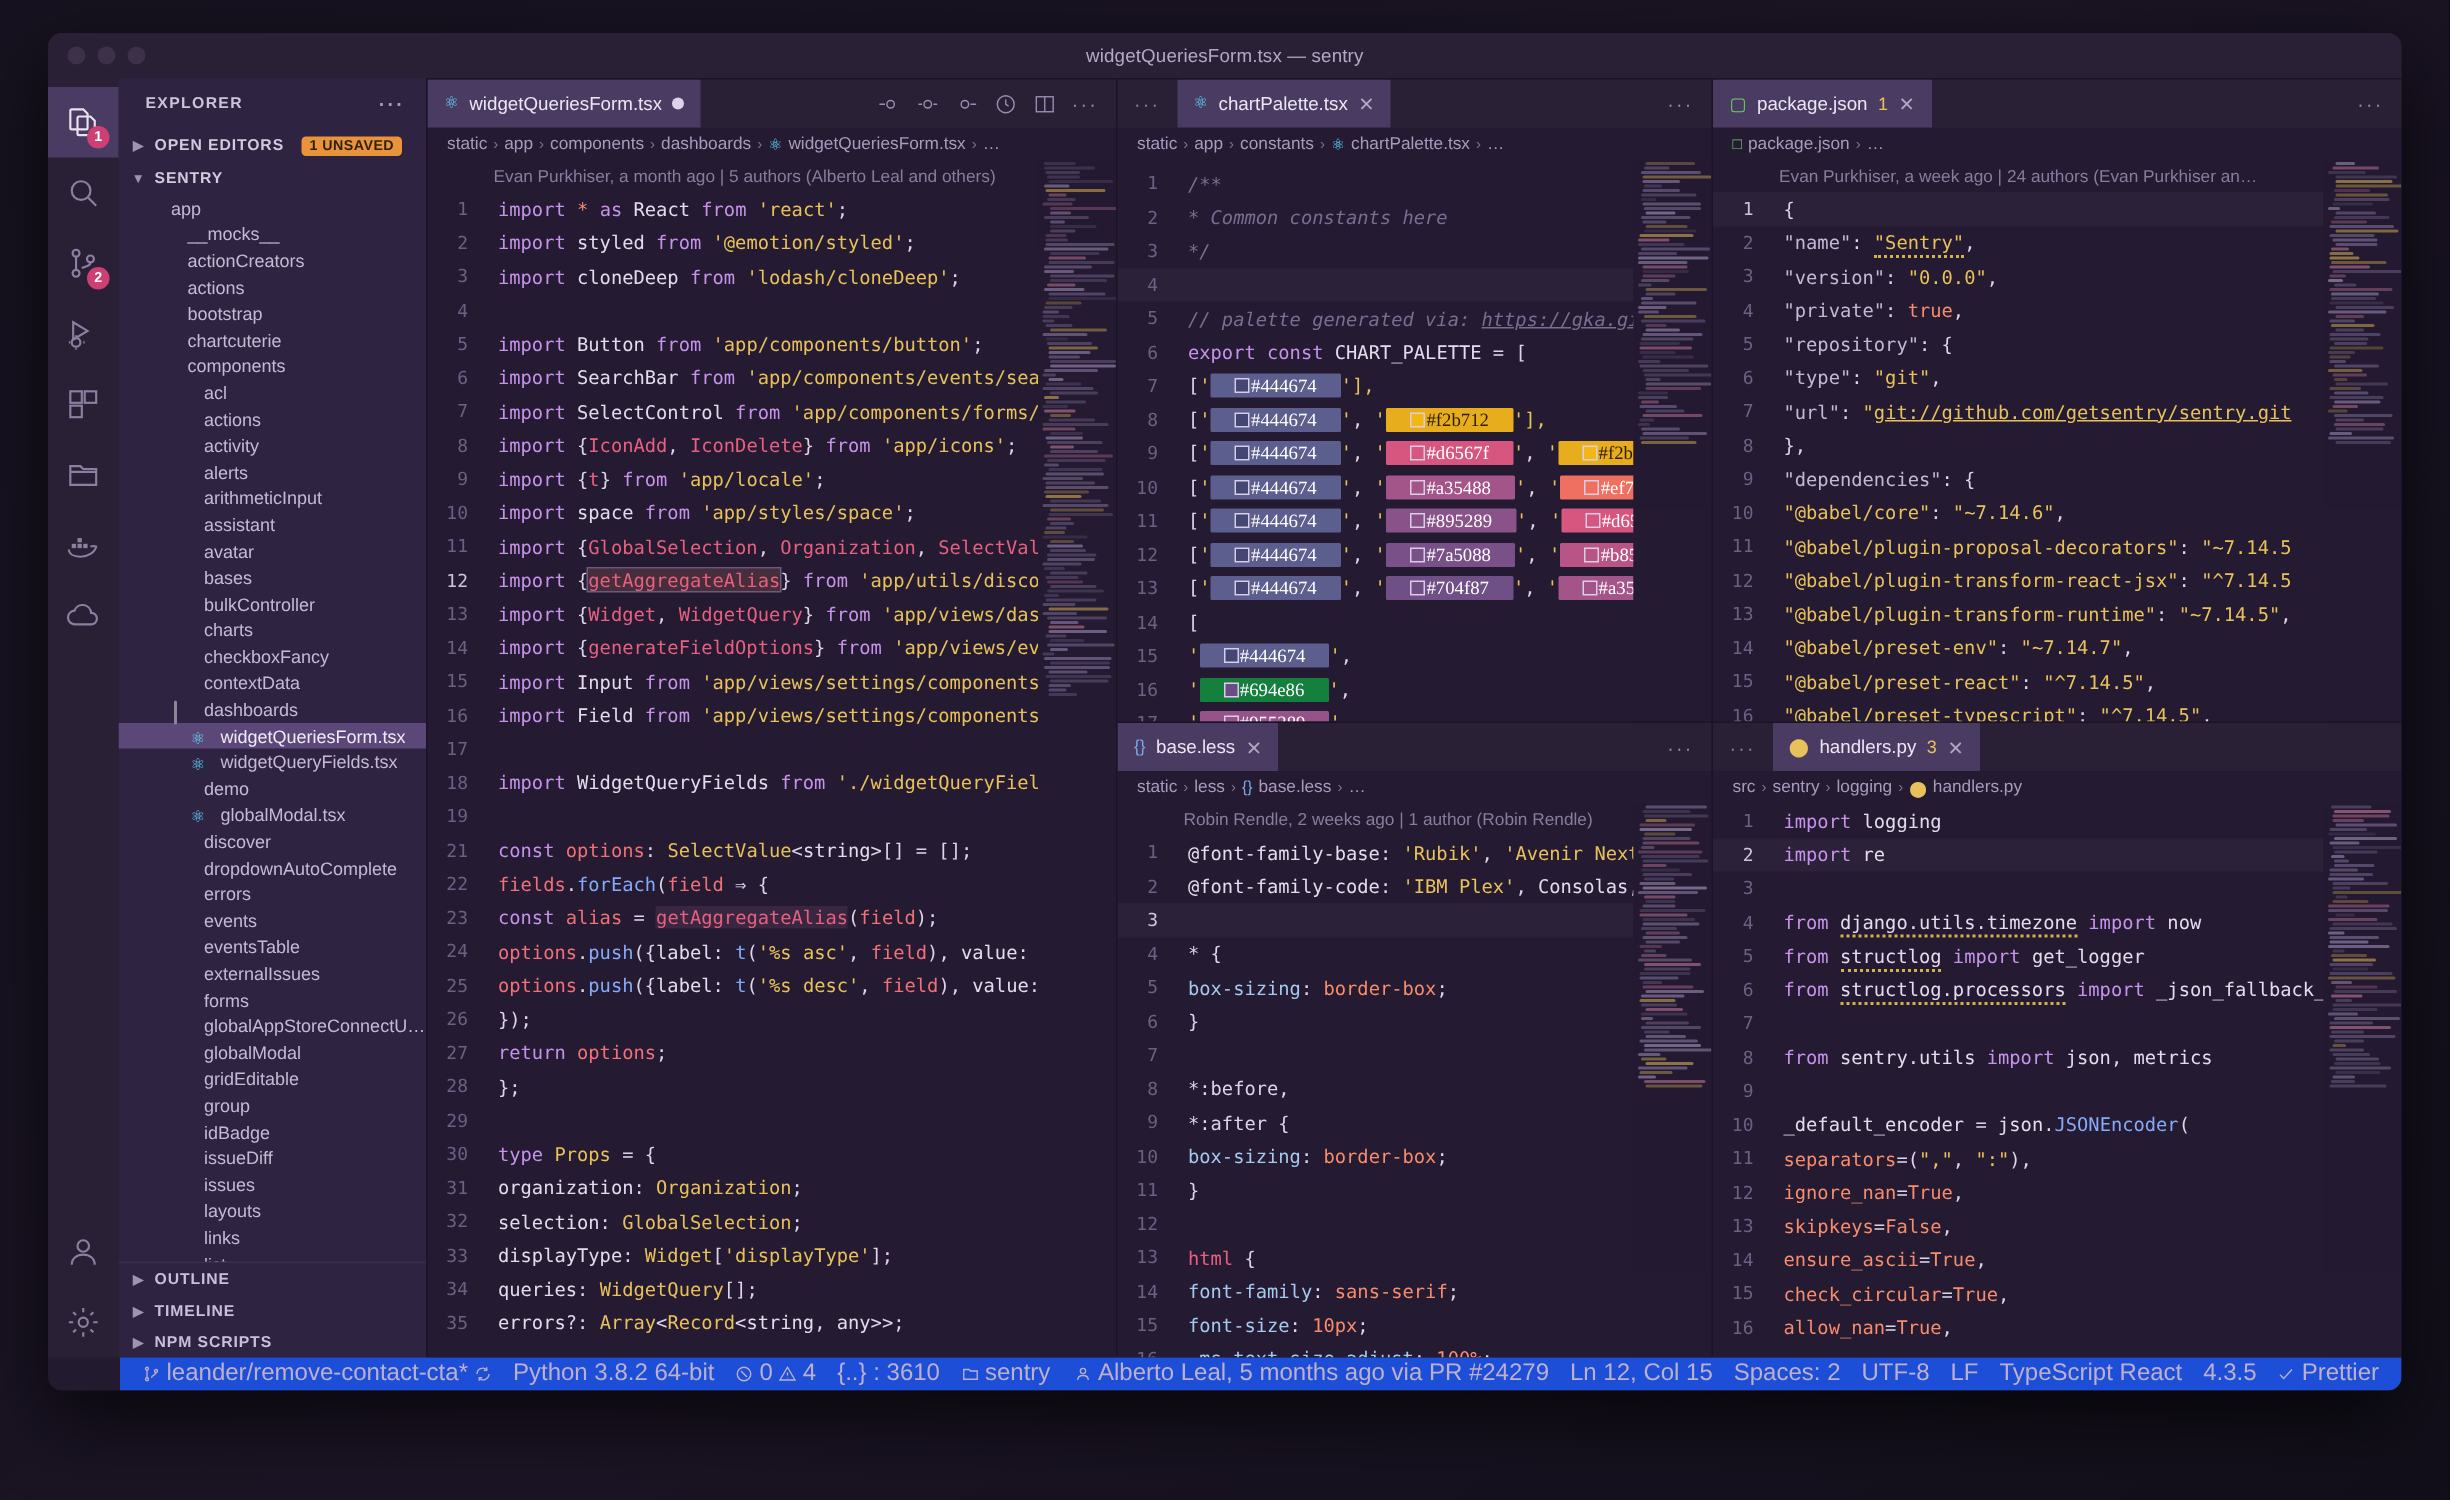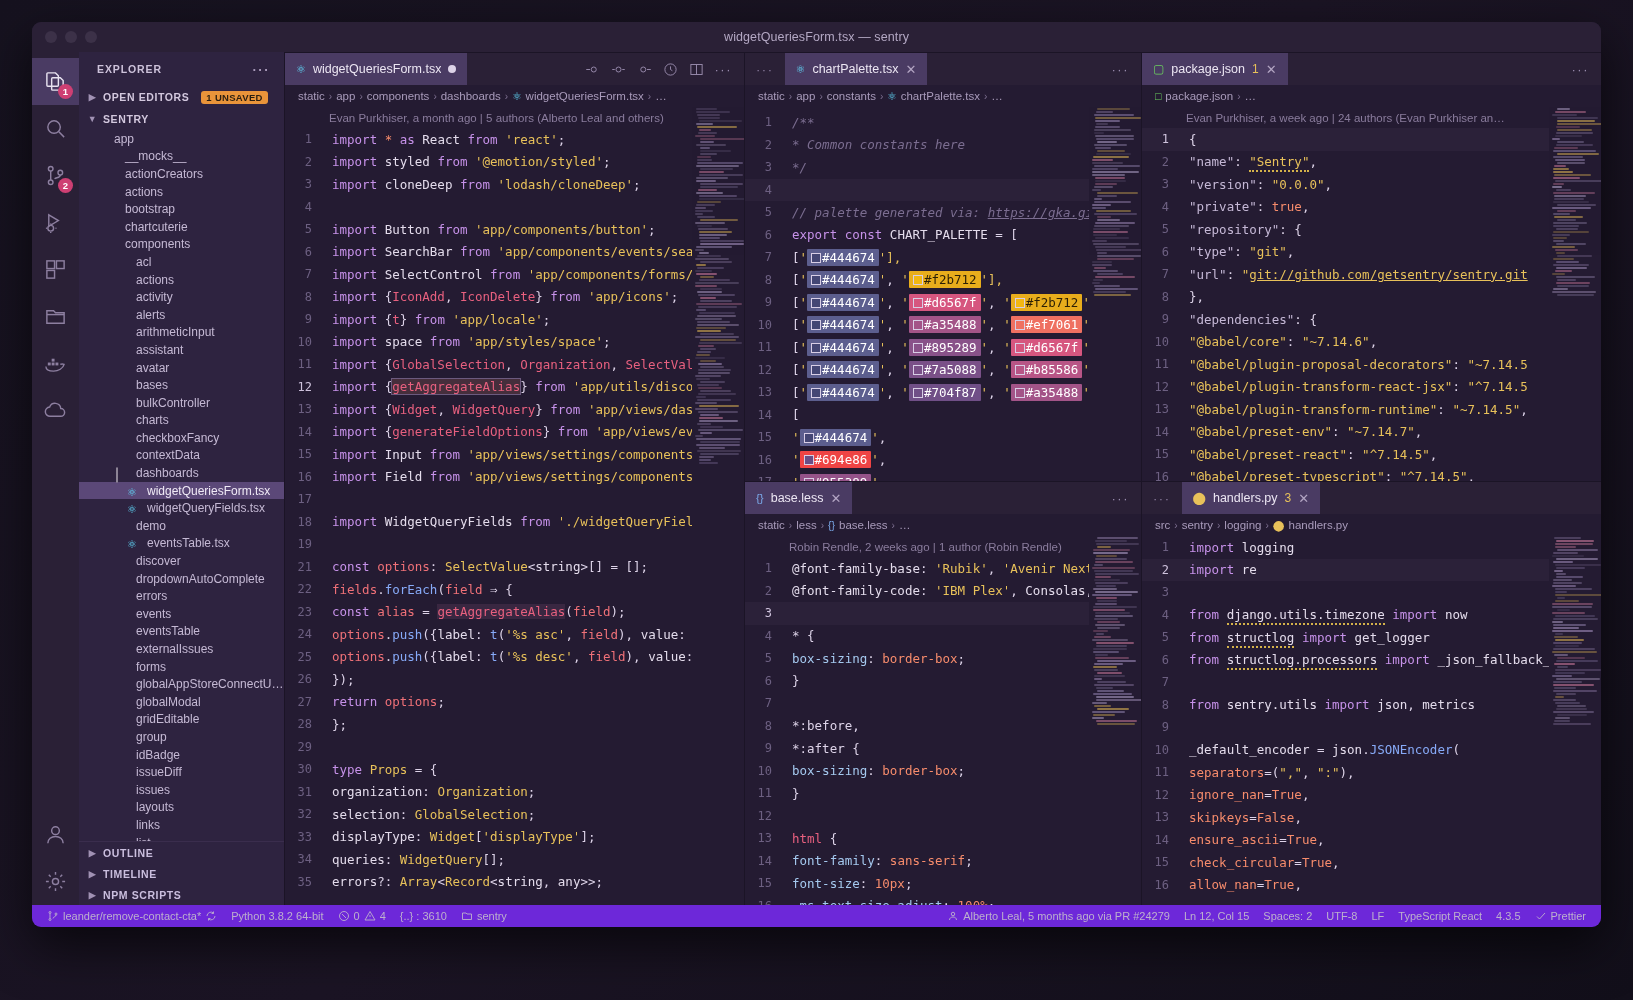--- a/index.html
+++ b/index.html
@@ -212,29 +212,30 @@
   .plain   { color: #e4dcec; }
   .prop    { color: #c5b8d6; }
   .selhl   { background: #7a4a4a66; outline: 1px solid #6c5a7e; }
   .selhl2  { background: #5a3a5866; }
   .squig   { border-bottom: 2px dotted #d4b24a; padding-bottom: 1px; }
   .sw {
     display: inline-block; width: 10px; height: 10px;
     border: 1px solid #d8cee6; vertical-align: -1px;
     margin-right: 1px;
   }
-  .chip { padding: 1px 4px; border-radius: 1px; }
+  .chip { padding: 1px 16px; border-radius: 1px; font-family: Liberation Serif, serif; }
   .curline { background: #2b2139; }
   
   .statusbar {
     height: 22px; flex: 0 0 22px;
-    background: #6d28d9;
+    background: #1d4ed8;
     display: flex; align-items: center;
-    font-size: 11px; color: #bdb0cd;
+    font-size: 16px; color: #bdb0cd;
     padding: 0 8px;
+    margin-left: 48px;
   }
   .st { display: flex; align-items: center; gap: 4px; padding: 0 7px; white-space: nowrap; }
   .st svg { width: 12px; height: 12px; }
   .st-right { margin-left: auto; display: flex; align-items: center; }
 </style>
 </head>
 <body>
 
 <div class="desktop">
 <div class="window">
@@ -424,21 +425,21 @@
             <div class="row" style="padding-left: 48px;">
               <span class="ico"><span class="react-ico">⚛</span></span>
               <span>widgetQueryFields.tsx</span>
             </div>
             <div class="row" style="padding-left: 37px;">
               <span class="ico"><span class="folder green2"></span></span>
               <span>demo</span>
             </div>
             <div class="row" style="padding-left: 48px;">
               <span class="ico"><span class="react-ico">⚛</span></span>
-              <span>eventsTable.tsx</span>
+              <span>globalModal.tsx</span>
             </div>
             <div class="row" style="padding-left: 37px;">
               <span class="ico"><span class="folder"></span></span>
               <span>discover</span>
             </div>
             <div class="row" style="padding-left: 37px;">
               <span class="ico"><span class="folder"></span></span>
               <span>dropdownAutoComplete</span>
             </div>
             <div class="row" style="padding-left: 37px;">
@@ -913,21 +914,21 @@
               <div class="cl">
                     <span class="ln">14</span>
                     <span class="code">  <span class="punc">[</span></span>
                   </div>
               <div class="cl">
                     <span class="ln">15</span>
                     <span class="code">    <span class="str">'</span><span class="chip" style="background:#5c5e8e"><span class="sw" style="background:#444674"></span><span class="str" style="color:#fff">#444674</span></span><span class="str">'</span><span class="punc">,</span></span>
                   </div>
               <div class="cl">
                     <span class="ln">16</span>
-                    <span class="code">    <span class="str">'</span><span class="chip" style="background:#ef4444"><span class="sw" style="background:#694e86"></span><span class="str" style="color:#fff">#694e86</span></span><span class="str">'</span><span class="punc">,</span></span>
+                    <span class="code">    <span class="str">'</span><span class="chip" style="background:#15803d"><span class="sw" style="background:#694e86"></span><span class="str" style="color:#fff">#694e86</span></span><span class="str">'</span><span class="punc">,</span></span>
                   </div>
               <div class="cl">
                     <span class="ln">17</span>
                     <span class="code">    <span class="str">'</span><span class="chip" style="background:#955389"><span class="sw" style="background:#955389"></span><span class="str" style="color:#fff">#955389</span></span><span class="str">'</span><span class="punc">,</span></span>
                   </div>
             </div>
           </div>
           <div class="minimap" id="mm2">
                 <div class="mm-line" style="width: 33px; margin-left: 8px; background: rgb(197, 160, 79); opacity: 0.4;"></div>
                 <div class="mm-line" style="width: 17px; margin-left: 7px; background: rgb(141, 122, 165); opacity: 0.51;"></div>

